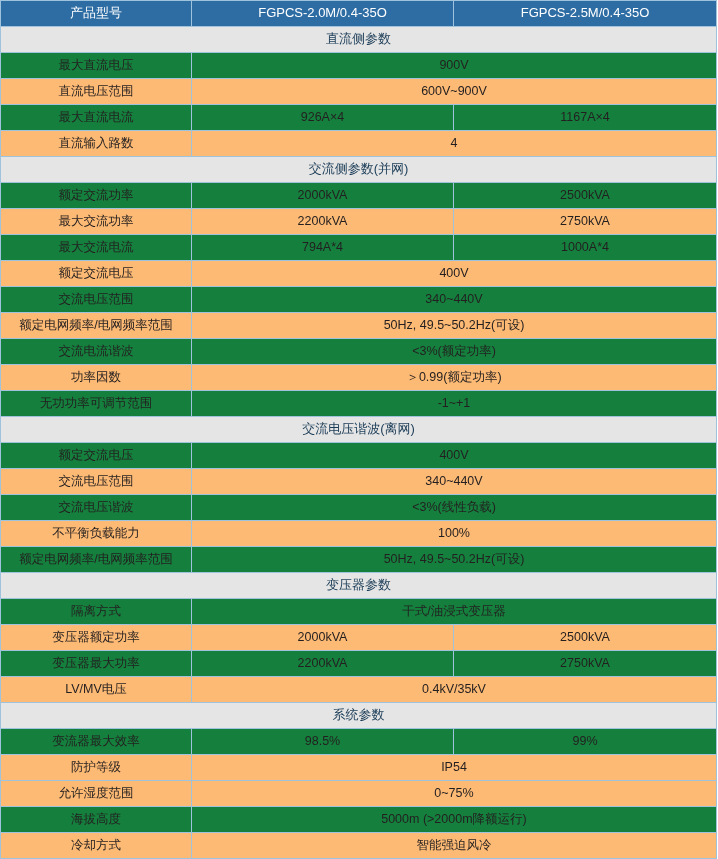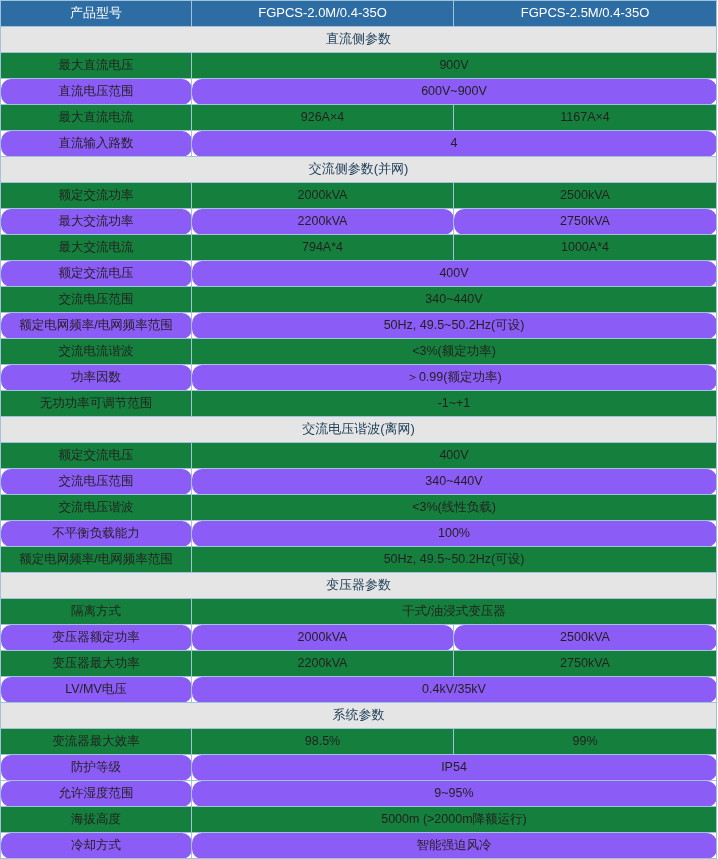--- a/index.html
+++ b/index.html
@@ -55,21 +55,21 @@
   }
 
   
   td.label {
     font-weight: bold;
     font-size: 12.5px;
     color: #231f20;
   }
 
   
-  tr.alt td { background: #8b5cf6; border-radius: 10px; }
+  tr.alt td { background: #fdba74; }
   tr.plain td { background: #15803d; }
   tr.alt td.label, tr.plain td.label { }
 
   td.val {
     font-size: 12.5px;
     color: #231f20;
   }
 </style>
 </head>
 <body>
@@ -201,21 +201,21 @@
         <td class="label">变流器最大效率</td>
         <td class="val">98.5%</td>
         <td class="val">99%</td>
       </tr>
       <tr class="alt">
         <td class="label">防护等级</td>
         <td class="val" colspan="2">IP54</td>
       </tr>
       <tr class="alt">
         <td class="label">允许湿度范围</td>
-        <td class="val" colspan="2">9~95%</td>
+        <td class="val" colspan="2">0~75%</td>
       </tr>
       <tr class="plain">
         <td class="label">海拔高度</td>
         <td class="val" colspan="2">5000m (&gt;2000m降额运行)</td>
       </tr>
       <tr class="alt">
         <td class="label">冷却方式</td>
         <td class="val" colspan="2">智能强迫风冷</td>
       </tr>
     </tbody>

